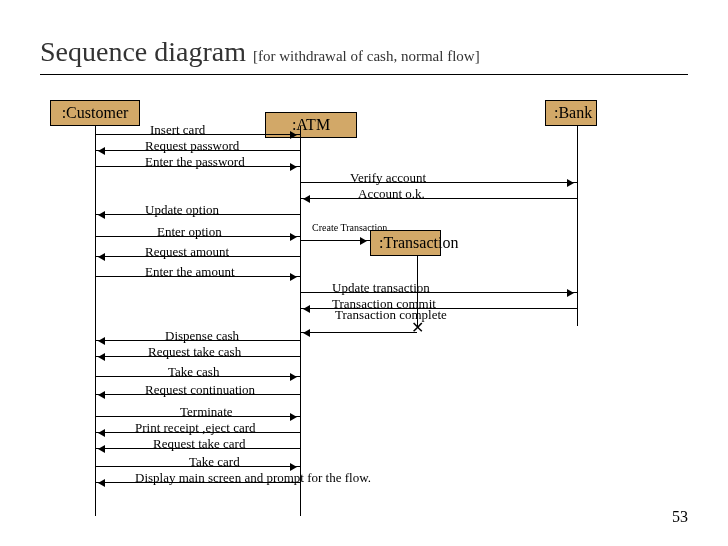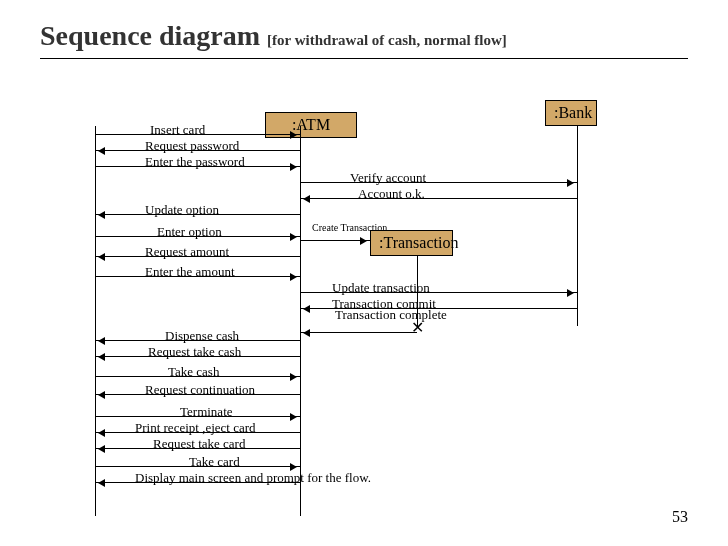--- a/index.html
+++ b/index.html
@@ -1,17 +1,17 @@
 <!DOCTYPE html>
 <html><head>
 <meta charset="utf-8">
 <style>
 html,body{margin:0;padding:0;width:728px;height:546px;background:#fff;font-family:"Times New Roman",serif}
 .slide{position:relative;width:728px;height:546px;box-sizing:border-box;padding:20px 40px}
-.title{font-size:28px;color:#333;margin:0 0 2px 0;font-weight:bold}
+.title{font-size:28px;color:#333;margin:16px 0 2px 0;font-weight:normal}
 .subtitle{font-size:15px;color:#333}
 .hr{border:0;border-top:1px solid #000;margin:6px 0 0 0}
 .pagenum{position:absolute;right:40px;bottom:20px;font-size:16px}
 .diagram{position:absolute;left:40px;top:100px;width:648px;height:420px}
 .lifeline-box{position:absolute;background:#d2a868;border:1px solid #000;padding:3px 8px;font-size:16px;text-align:center;box-sizing:border-box}
 .lifeline{position:absolute;width:0;border-left:1px solid #000}
 .msg{position:absolute;font-size:13px;white-space:nowrap}
 .arrow{position:absolute;height:0;border-top:1px solid #000}
 .arrow::after{content:"";position:absolute;right:-1px;top:-4px;border:4px solid transparent;border-left:7px solid #000}
 .arrow.left::after{right:auto;left:-1px;border-left:4px solid transparent;border-right:7px solid #000}
@@ -22,23 +22,24 @@
 
 <div class="slide">
   <h1 class="title">
     <span>Sequence diagram</span>
     <span class="subtitle">[for withdrawal of cash, normal flow]</span>
   </h1>
   <hr class="hr">
 
   <div class="diagram">
 
+    <div class="lifeline-box" style="left:10px;top:0;width:90px">:Customer</div>
     <div class="lifeline-box" style="left:225px;top:12px;width:92px">:ATM</div>
     <div class="lifeline-box" style="left:505px;top:0;width:52px">:Bank</div>
-    <div class="lifeline-box" style="left:330px;top:130px;width:83px">:Transaction</div>
+    <div class="lifeline-box" style="left:330px;top:130px;width:71px">:Transaction</div>
 
     <div class="lifeline" style="left:55px;top:26px;height:390px"></div>
     <div class="lifeline" style="left:260px;top:26px;height:390px"></div>
     <div class="lifeline" style="left:537px;top:26px;height:200px"></div>
     <div class="lifeline" style="left:377px;top:156px;height:70px"></div>
     <div class="dest-x" style="left:371px;top:218px">✕</div>
 
     <div class="arrow" style="left:55px;top:34px;width:205px"></div>
     <div class="msg" style="left:110px;top:22px">Insert card</div>
 

